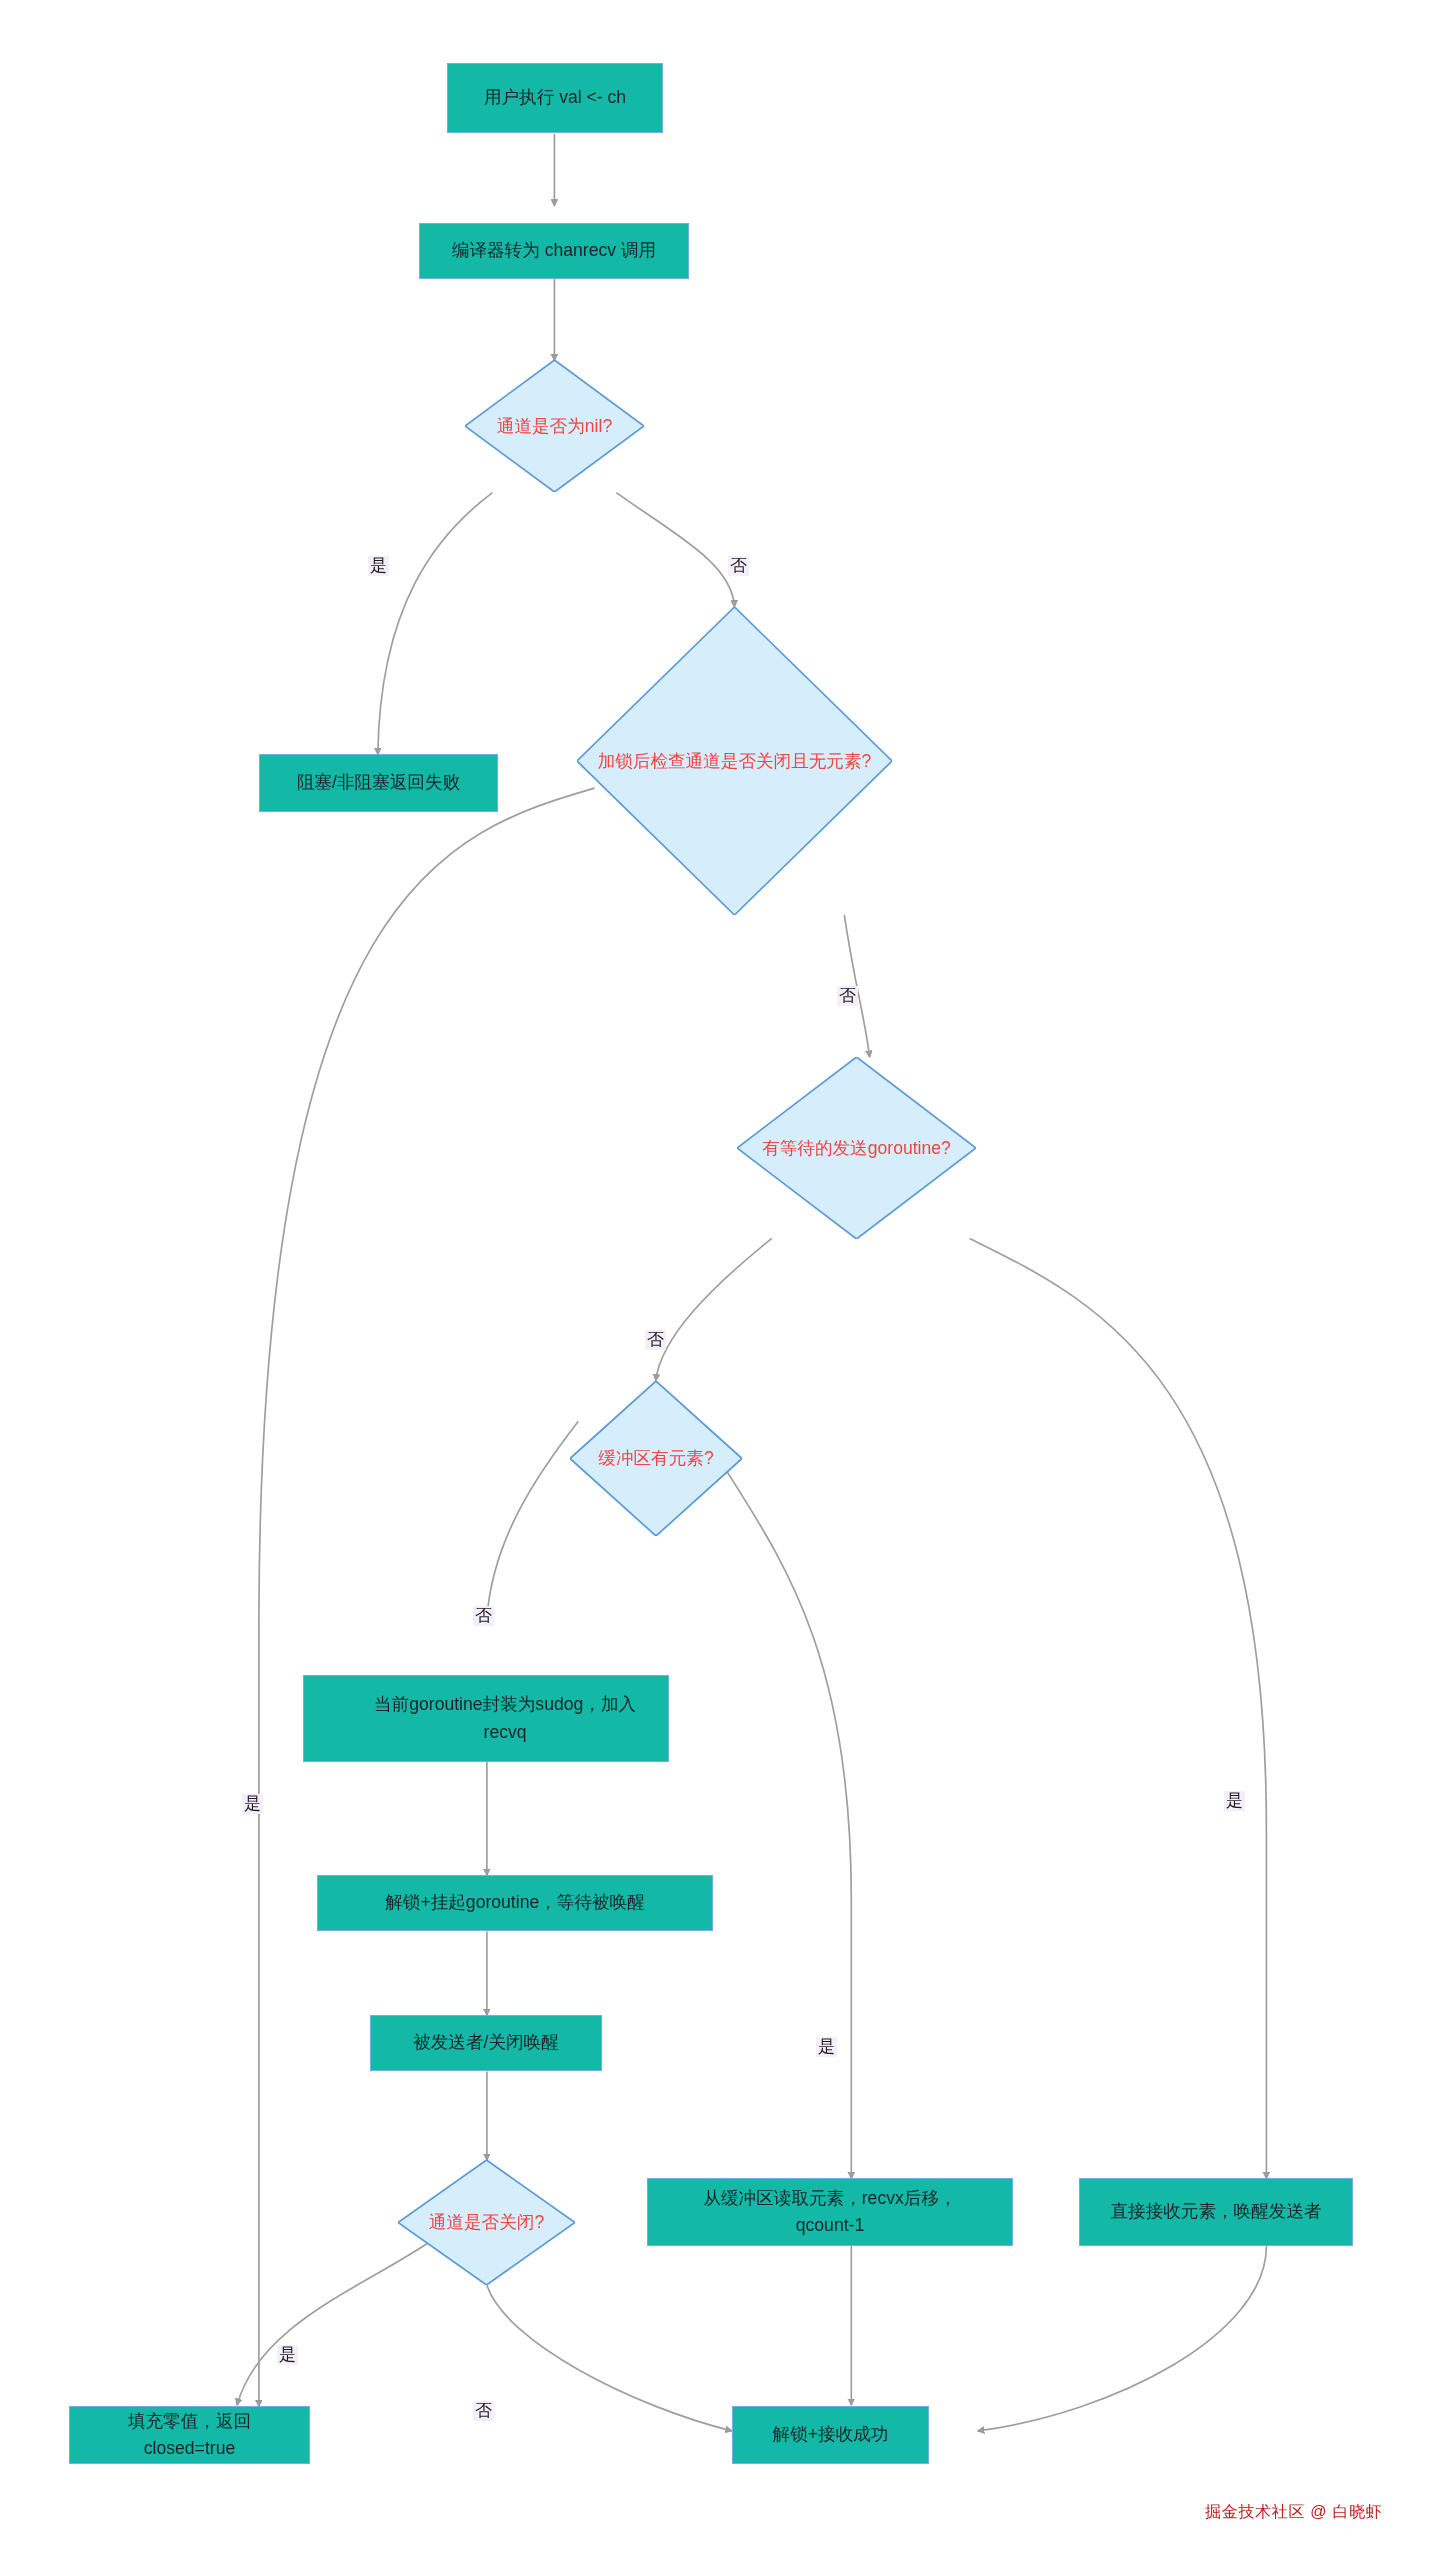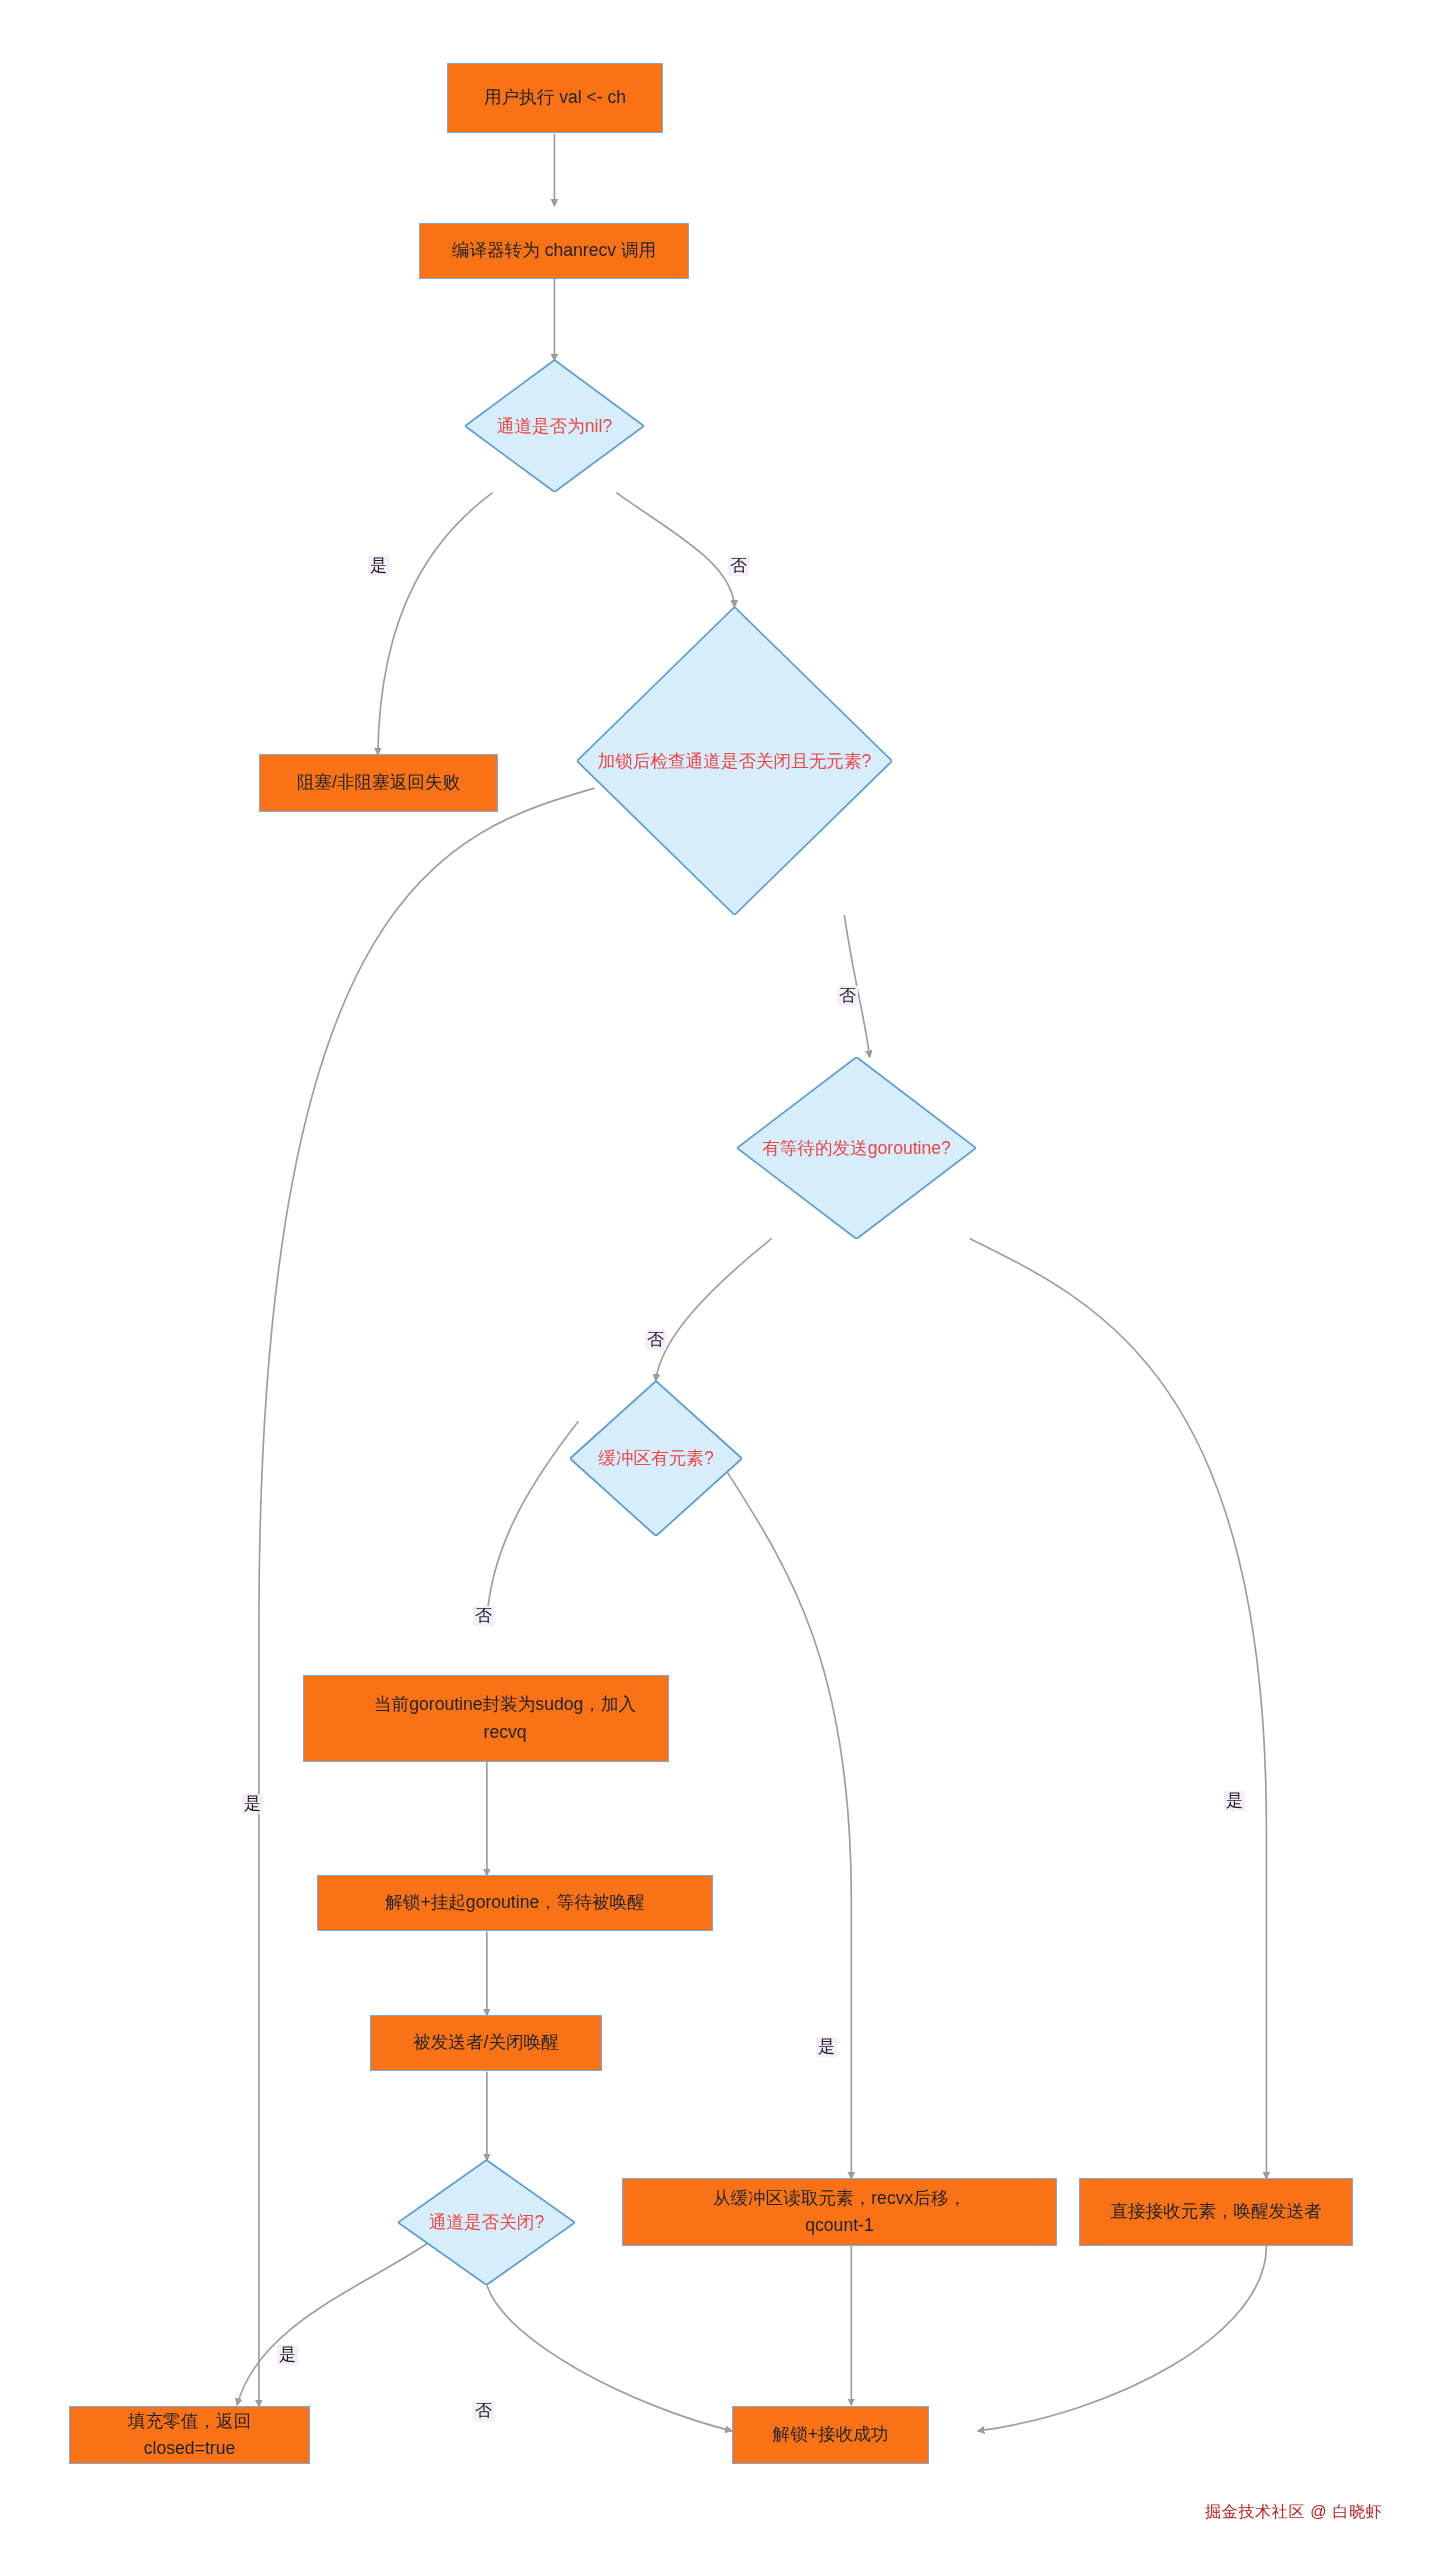--- a/index.html
+++ b/index.html
@@ -18,21 +18,21 @@
   .node{
     position:absolute;
     box-sizing:border-box;
     display:flex;
     align-items:center;
     justify-content:center;
     text-align:center;
     color:#1f2328;
   }
   .box{
-    background:#f97316;
+    background:#14b8a6;
     border:1.4px solid #7aa9e8;
     padding:4.2px 9.9px;
     line-height:1.55;
     font-size:17.6px;
   }
   .diamond-wrap{
     position:absolute;
     display:flex;
     align-items:center;
     justify-content:center;
@@ -159,21 +159,21 @@
 
   <div class="node box" style="left:370px; top:2015px; width:232px; height:56px;">被发送者/关闭唤醒</div>
 
   <div class="diamond-wrap" style="left:398px; top:2160px; width:177px; height:125px;">
     <svg class="diamond-shape" viewBox="0 0 252 178" preserveAspectRatio="none">
       <polygon points="126,0 252,89 126,178 0,89" fill="#d6edfb" stroke="#5b9bd5" stroke-width="2.4"></polygon>
     </svg>
     <span class="diamond-label">通道是否关闭?</span>
   </div>
 
-  <div class="node box" style="left:622px; top:2178px; width:435px; height:68px; white-space:pre-line;">从缓冲区读取元素，recvx后移，
+  <div class="node box" style="left:647px; top:2178px; width:366px; height:68px; white-space:pre-line;">从缓冲区读取元素，recvx后移，
 qcount-1</div>
 
   <div class="node box" style="left:1079px; top:2178px; width:274px; height:68px;">直接接收元素，唤醒发送者</div>
 
   <div class="node box" style="left:69px; top:2406px; width:241px; height:58px;">填充零值，返回 closed=true</div>
 
   <div class="node box" style="left:732px; top:2406px; width:197px; height:58px;">解锁+接收成功</div>
 
   <span class="elabel" style="left:368px; top:556px;">是</span>
 

